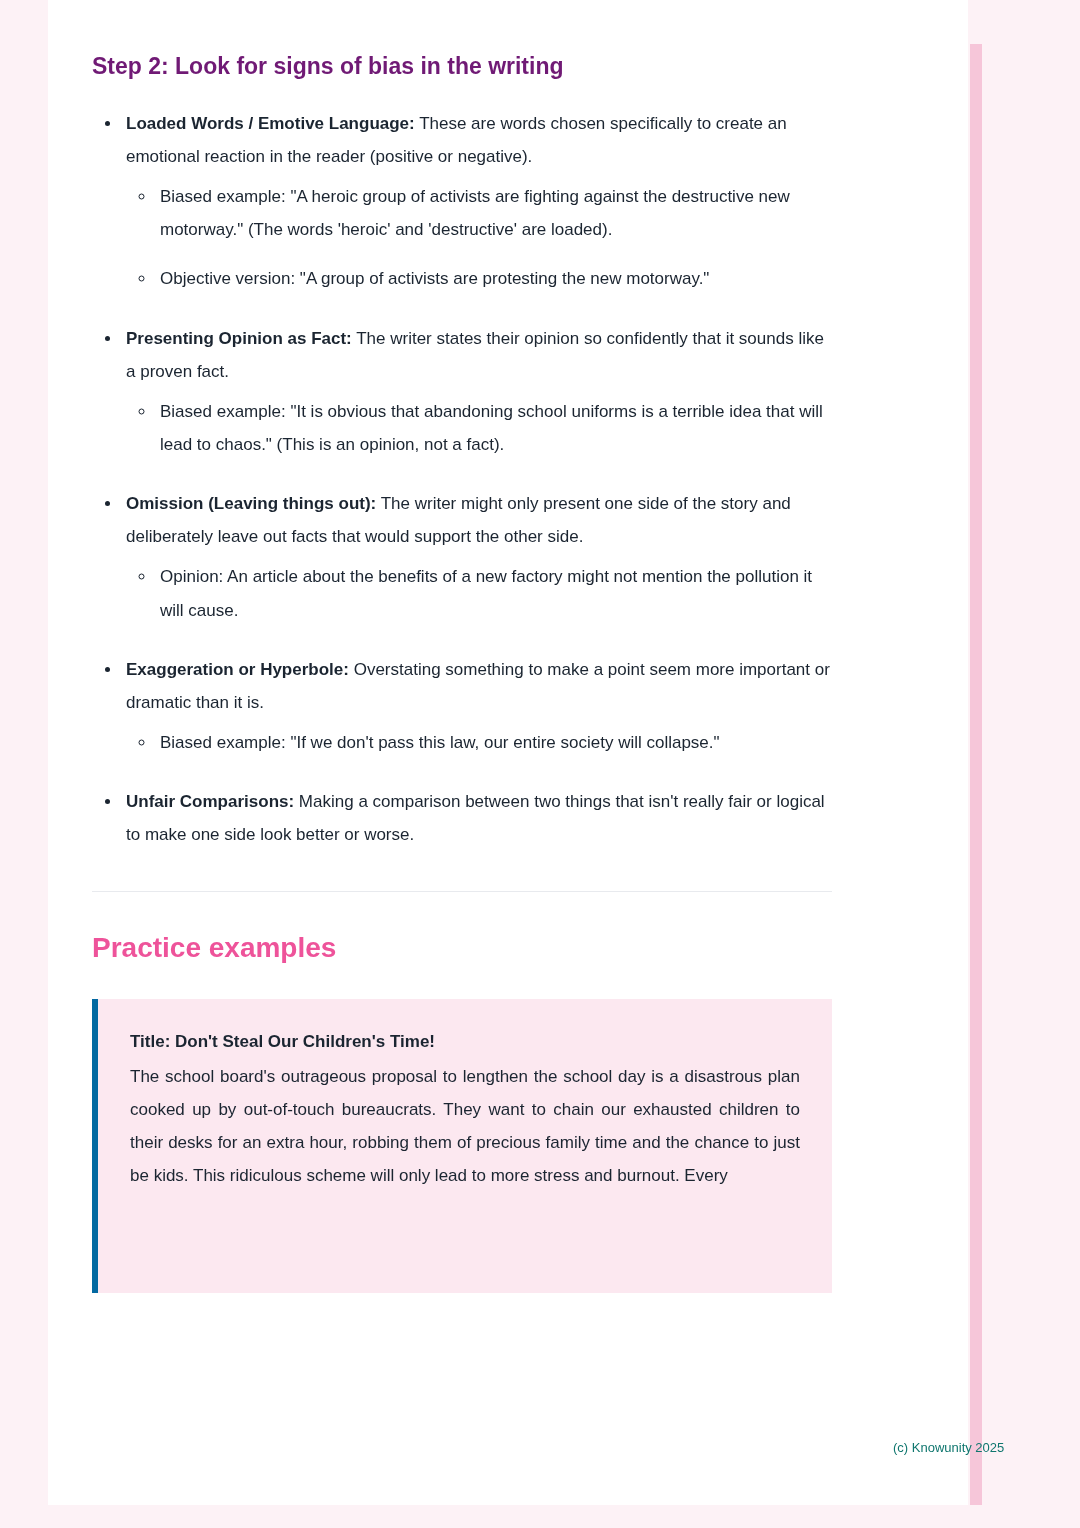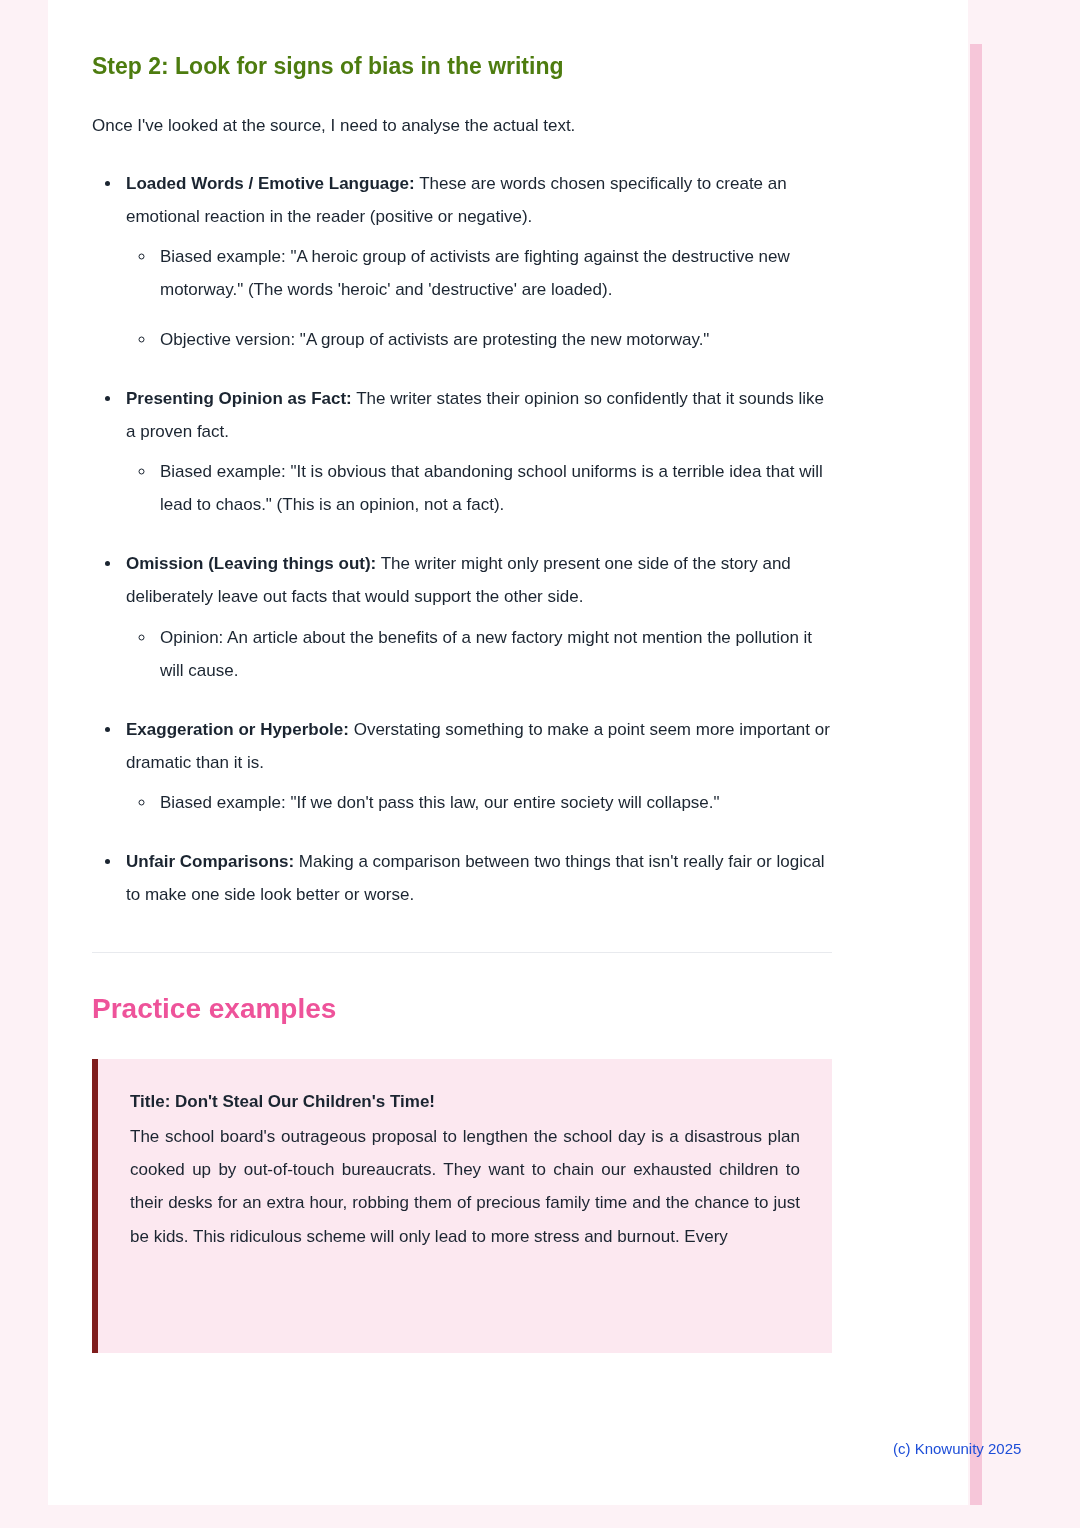--- a/index.html
+++ b/index.html
@@ -19,21 +19,21 @@
     overflow:hidden;
   }
   .content{
     padding:52px 90px 0 44px;
     width:740px;
   }
   h2.step-heading{
     margin:0 0 0 0;
     font-size:23px;
     line-height:1.3;
-    color:#4d7c0f;
+    color:#701a75;
     font-weight:700;
   }
   .intro{
     margin:27px 0 0 0;
     font-size:17px;
     line-height:1.95;
   }
   ul.signs{
     margin:25px 0 0 0;
     padding:0 0 0 30px;
@@ -77,21 +77,21 @@
   }
   .example-heading{
     margin:38px 0 0 0;
     font-size:17.5px;
     font-weight:700;
     line-height:1.6;
   }
   .callout{
     margin:32px 0 0 0;
     background:#fce8f0;
-    border-left:6px solid #7f1d1d;
+    border-left:6px solid #0369a1;
     padding:26px 32px 28px 32px;
     min-height:240px;
   }
   .callout-title{
     font-size:17px;
     font-weight:700;
     line-height:1.95;
     margin:0;
   }
   .callout-body{
@@ -102,35 +102,34 @@
   }
   .edge-stripe{
     position:absolute;
     left:970px;top:44px;
     width:12px;height:1461px;
     background:#f6c6d9;
   }
   .watermark{
     position:absolute;
     left:893px;top:1440px;
-    font-size:15px;
-    color:#1d4ed8;
+    font-size:13px;
+    color:#0f766e;
     white-space:nowrap;
     z-index:5;
   }
 </style>
 </head>
 <body>
 
 <div class="page">
   <div class="content">
 
     <h2 class="step-heading">Step 2: Look for signs of bias in the writing</h2>
 
-    <p class="intro">Once I've looked at the source, I need to analyse the actual text.</p>
 
     <ul class="signs">
 
       <li>
         <span class="b">Loaded Words / Emotive Language:</span><span> These are words chosen specifically to create an emotional reaction in the reader (positive or negative).</span>
         <ul class="subs">
           <li>
             <span class="i">Biased example:</span><span> "A </span><span class="i">heroic</span><span> group of activists are fighting against the </span><span class="i">destructive</span><span> new motorway." (The words 'heroic' and 'destructive' are loaded).</span>
           </li>
           <li>

